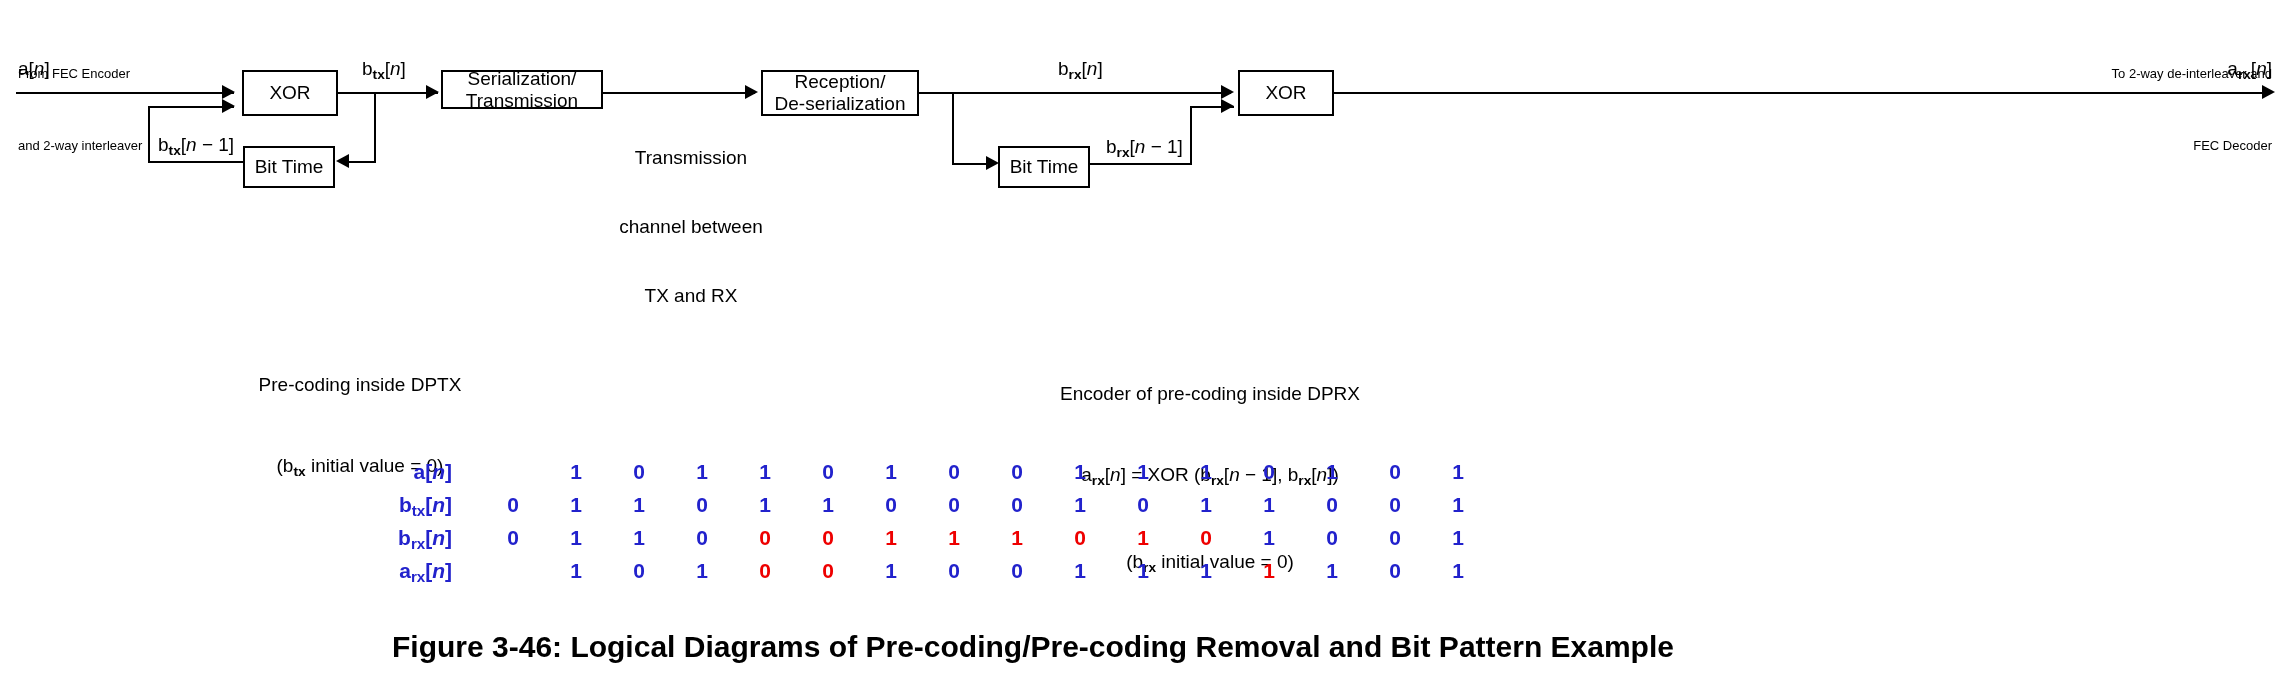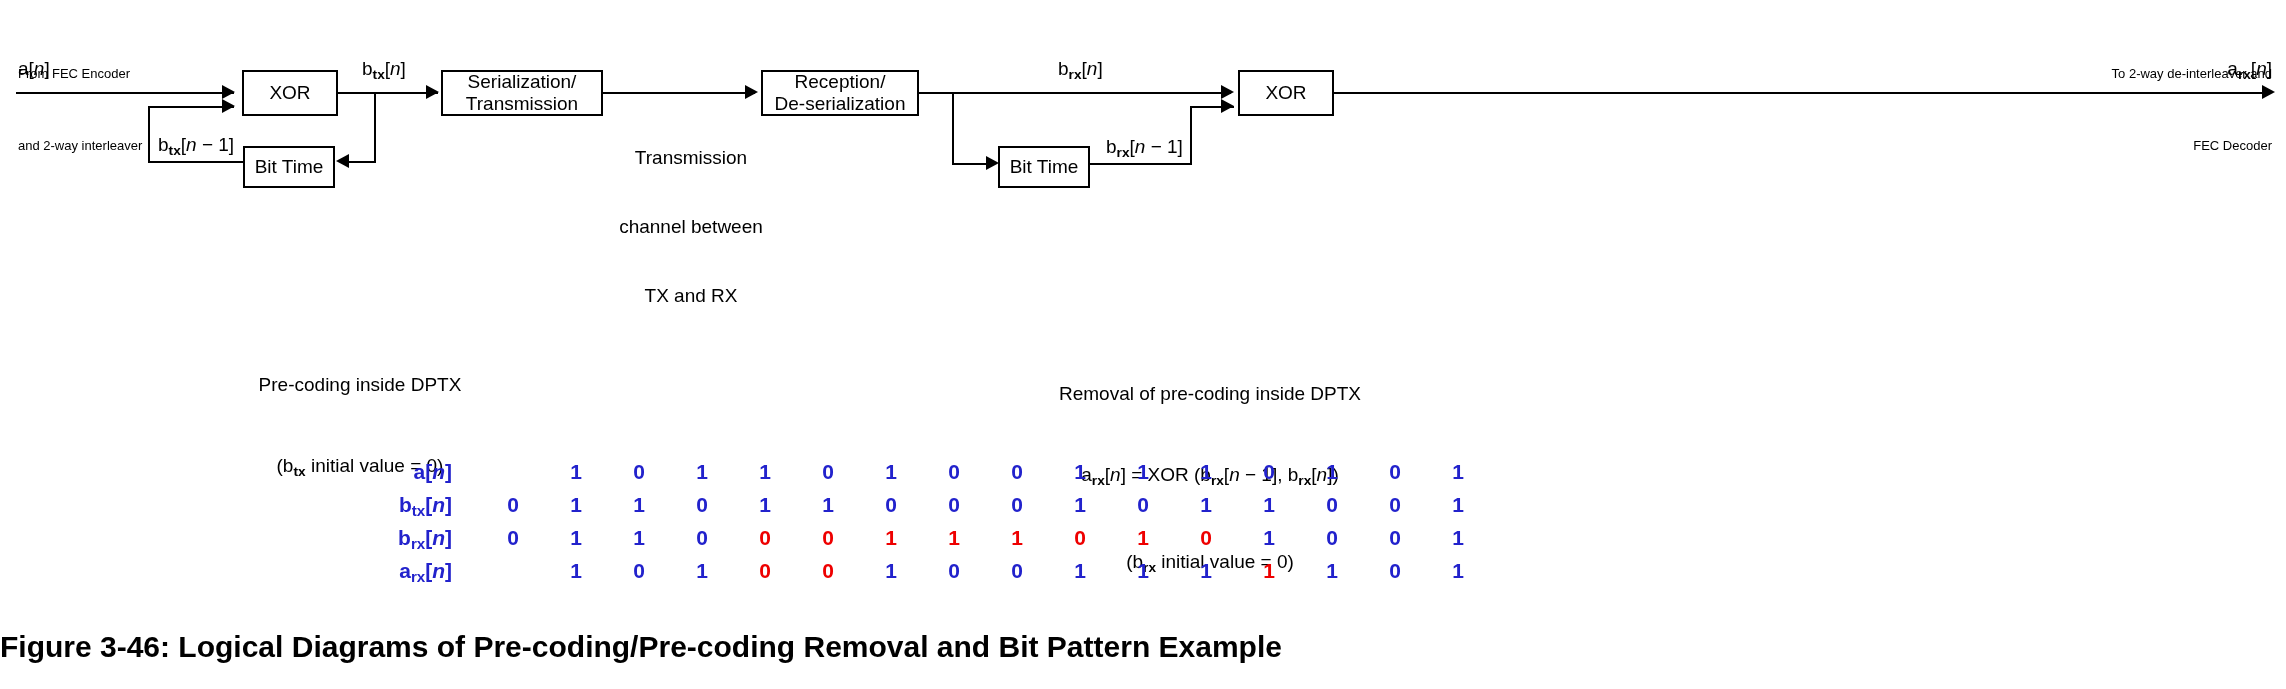--- a/index.html
+++ b/index.html
@@ -36,21 +36,21 @@
 
   
   #bittable{position:absolute;left:0;top:460px;width:2286px;}
   .brow{position:relative;height:33px;}
   .blabel{position:absolute;width:180px;text-align:right;font-size:21px;font-weight:bold;color:#2222cc;}
   .bcell{position:absolute;width:26px;text-align:center;font-size:21px;font-weight:bold;}
   .bblue{color:#2222cc;}
   .bred{color:#ee0000;}
 
   #caption{
-    position:absolute;left:0;top:630px;width:2066px;text-align:left;
+    position:absolute;left:0;top:630px;width:2066px;text-align:center;
     font-size:30px;font-weight:bold;color:#000;
   }
 </style>
 </head>
 <body>
 
 <div id="stage">
 
   <div class="abs txt hdr" style="left:18px;top:14px;">
     <div>From FEC Encoder</div>
@@ -86,21 +86,21 @@
   <div class="v" style="left:374px;top:92px;height:70px;"></div>
   <div class="h" style="left:340px;top:161px;width:36px;"></div>
   <div class="ar ar-l" style="left:336px;top:154px;"></div>
 
   <div class="box" style="left:243px;top:146px;width:92px;height:42px;">
     <span>Bit Time</span>
   </div>
 
   <div class="abs sig" style="left:158px;top:134px;">b<sub>tx</sub>[<span class="ital">n</span> − 1]</div>
 
-  <div class="box" style="left:441px;top:70px;width:162px;height:46px;flex-direction:column;">
+  <div class="box" style="left:441px;top:70px;width:162px;height:39px;flex-direction:column;">
     <span>Serialization/</span>
     <span>Transmission</span>
   </div>
 
   <div class="h" style="left:603px;top:92px;width:152px;"></div>
   <div class="ar ar-r" style="left:745px;top:85px;"></div>
 
   <div class="abs txt" style="left:616px;top:100px;width:150px;text-align:center;">
     <div>Transmission</div>
     <div>channel between</div>
@@ -139,21 +139,21 @@
   <div class="abs sig" style="right:14px;top:58px;">a<sub>rx</sub>[<span class="ital">n</span>]</div>
   <div class="h" style="left:1334px;top:92px;width:930px;"></div>
   <div class="ar ar-r" style="left:2262px;top:85px;"></div>
 
   <div class="abs txt" style="left:160px;top:317px;width:400px;text-align:center;line-height:27px;">
     <div>Pre-coding inside DPTX</div>
     <div>(b<sub>tx</sub> initial value = 0)</div>
   </div>
 
   <div class="abs txt" style="left:950px;top:326px;width:520px;text-align:center;line-height:27px;">
-    <div>Removal of pre-coding inside DPTX</div>
+    <div>Encoder of pre-coding inside DPRX</div>
     <div>a<sub>rx</sub>[<span class="ital">n</span>] = XOR (b<sub>rx</sub>[<span class="ital">n</span> − 1], b<sub>rx</sub>[<span class="ital">n</span>])</div>
     <div>(b<sub>rx</sub> initial value = 0)</div>
   </div>
 
   <div id="bittable">
       <div class="brow">
         <div class="blabel" style="left: 272px;">a[<i>n</i>]</div>
         <div class="bcell bblue" style="left: 563px;">1</div>
         <div class="bcell bblue" style="left: 626px;">0</div>
         <div class="bcell bblue" style="left: 689px;">1</div>

